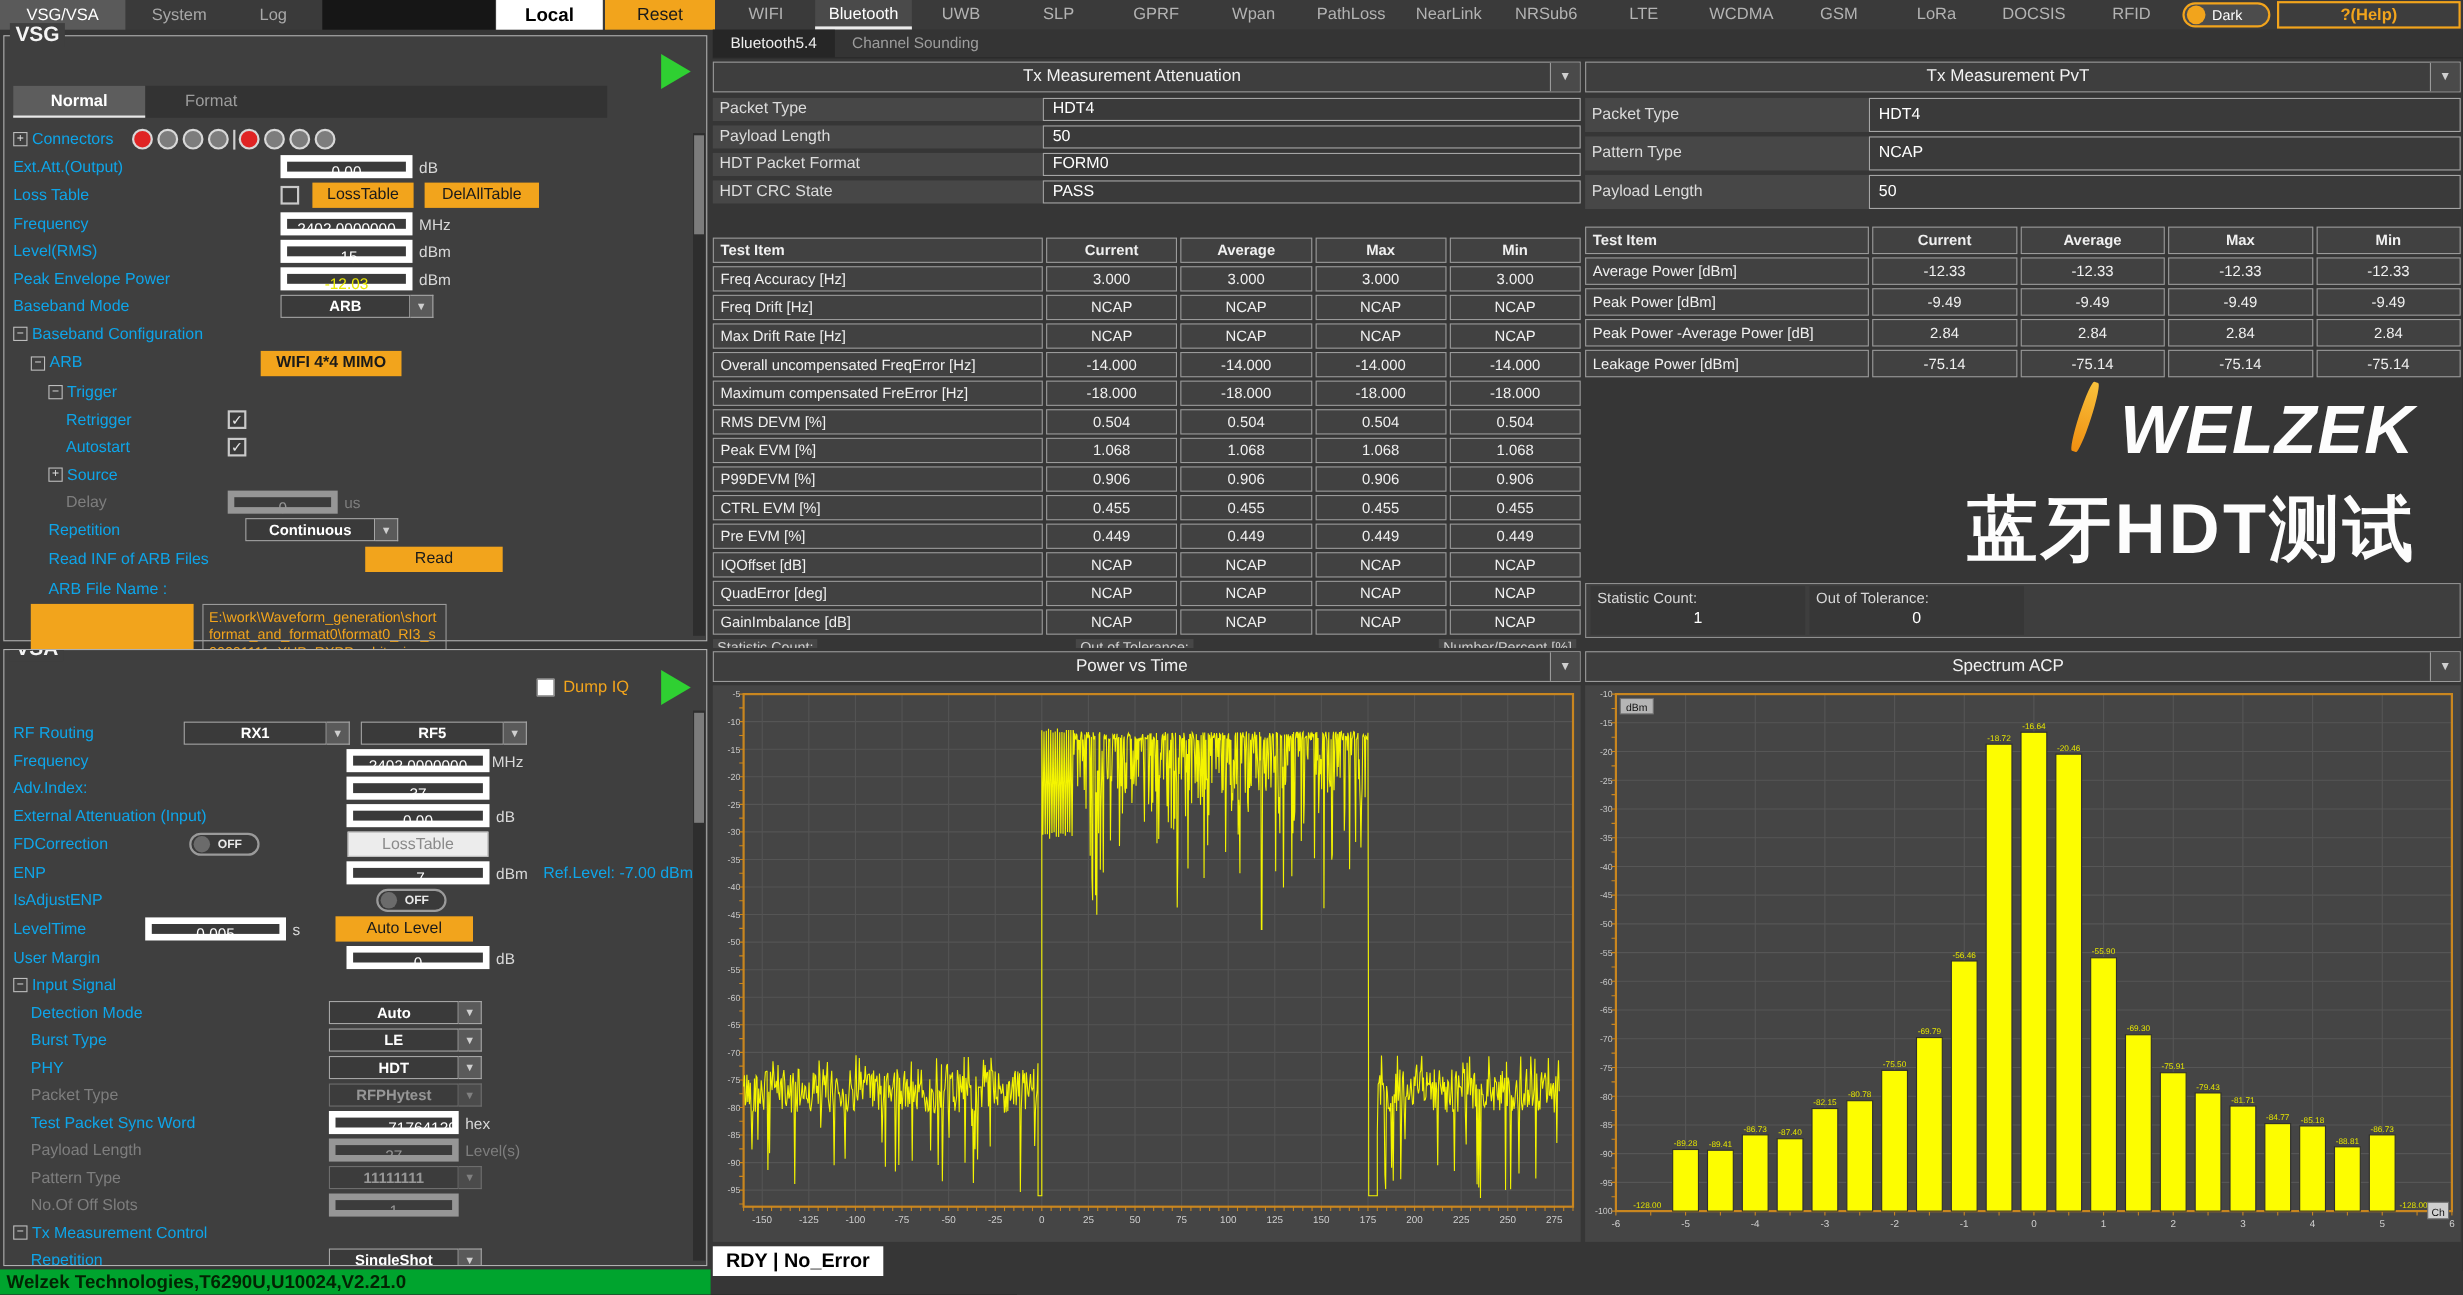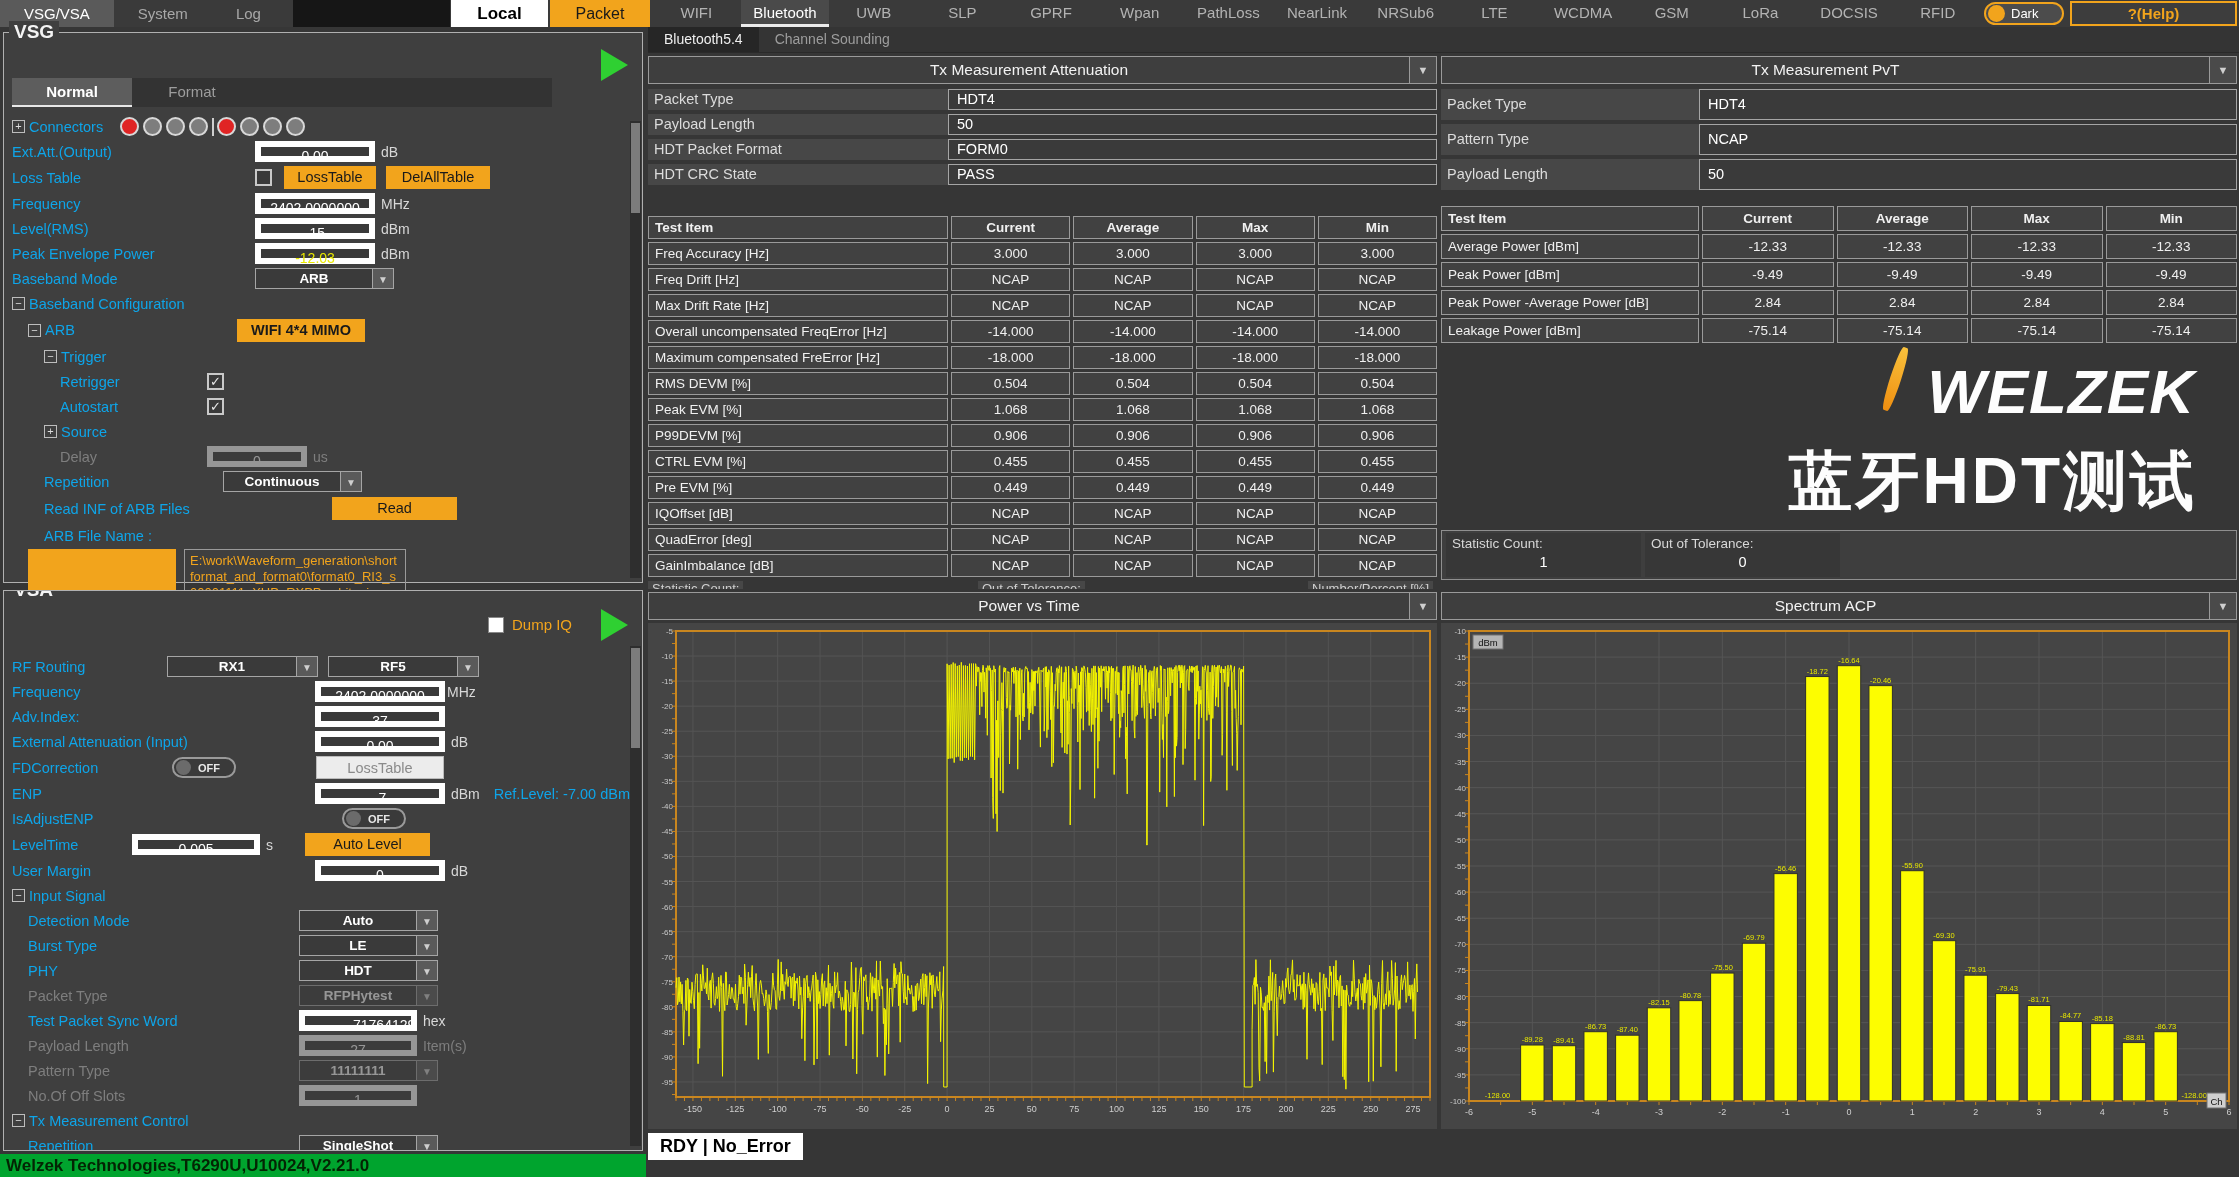--- a/index.html
+++ b/index.html
@@ -104,21 +104,21 @@
 <div id="app">
 
   <div id="topbar">
     <div id="topmenu">
         <div class="tmitem act">VSG/VSA</div>
         <div class="tmitem">System</div>
         <div class="tmitem">Log</div>
       </div>
     <div id="blackstrip"></div>
     <button id="localBtn">Local</button>
-    <button id="resetBtn">Packet</button>
+    <button id="resetBtn">Reset</button>
     <div id="tabs">
         <div class="tab">WIFI</div>
         <div class="tab act">Bluetooth</div>
         <div class="tab">UWB</div>
         <div class="tab">SLP</div>
         <div class="tab">GPRF</div>
         <div class="tab">Wpan</div>
         <div class="tab">PathLoss</div>
         <div class="tab">NearLink</div>
         <div class="tab">NRSub6</div>
@@ -412,21 +412,21 @@
             <span class="plbl">Test Packet Sync Word</span>
           </div>
           <div class="vbox" style="width: 118px; padding-left: 48px;">71764129</div>
           <span class="unit">hex</span>
         </div>
         <div class="prow">
           <div style="width: 287px; padding-left: 16px; flex: 0 0 auto; display: flex; align-items: center;">
             <span class="plbl dim">Payload Length</span>
           </div>
           <div class="vbox dis" style="width: 118px;">27</div>
-          <span class="unit dim">Item(s)</span>
+          <span class="unit dim">Level(s)</span>
         </div>
         <div class="prow">
           <div style="width: 287px; padding-left: 16px; flex: 0 0 auto; display: flex; align-items: center;">
             <span class="plbl dim">Pattern Type</span>
           </div>
           <div class="dd dis">
             <div class="ddv" style="width: 118px;">11111111</div>
             <div class="dda">▼</div>
           </div>
         </div>

